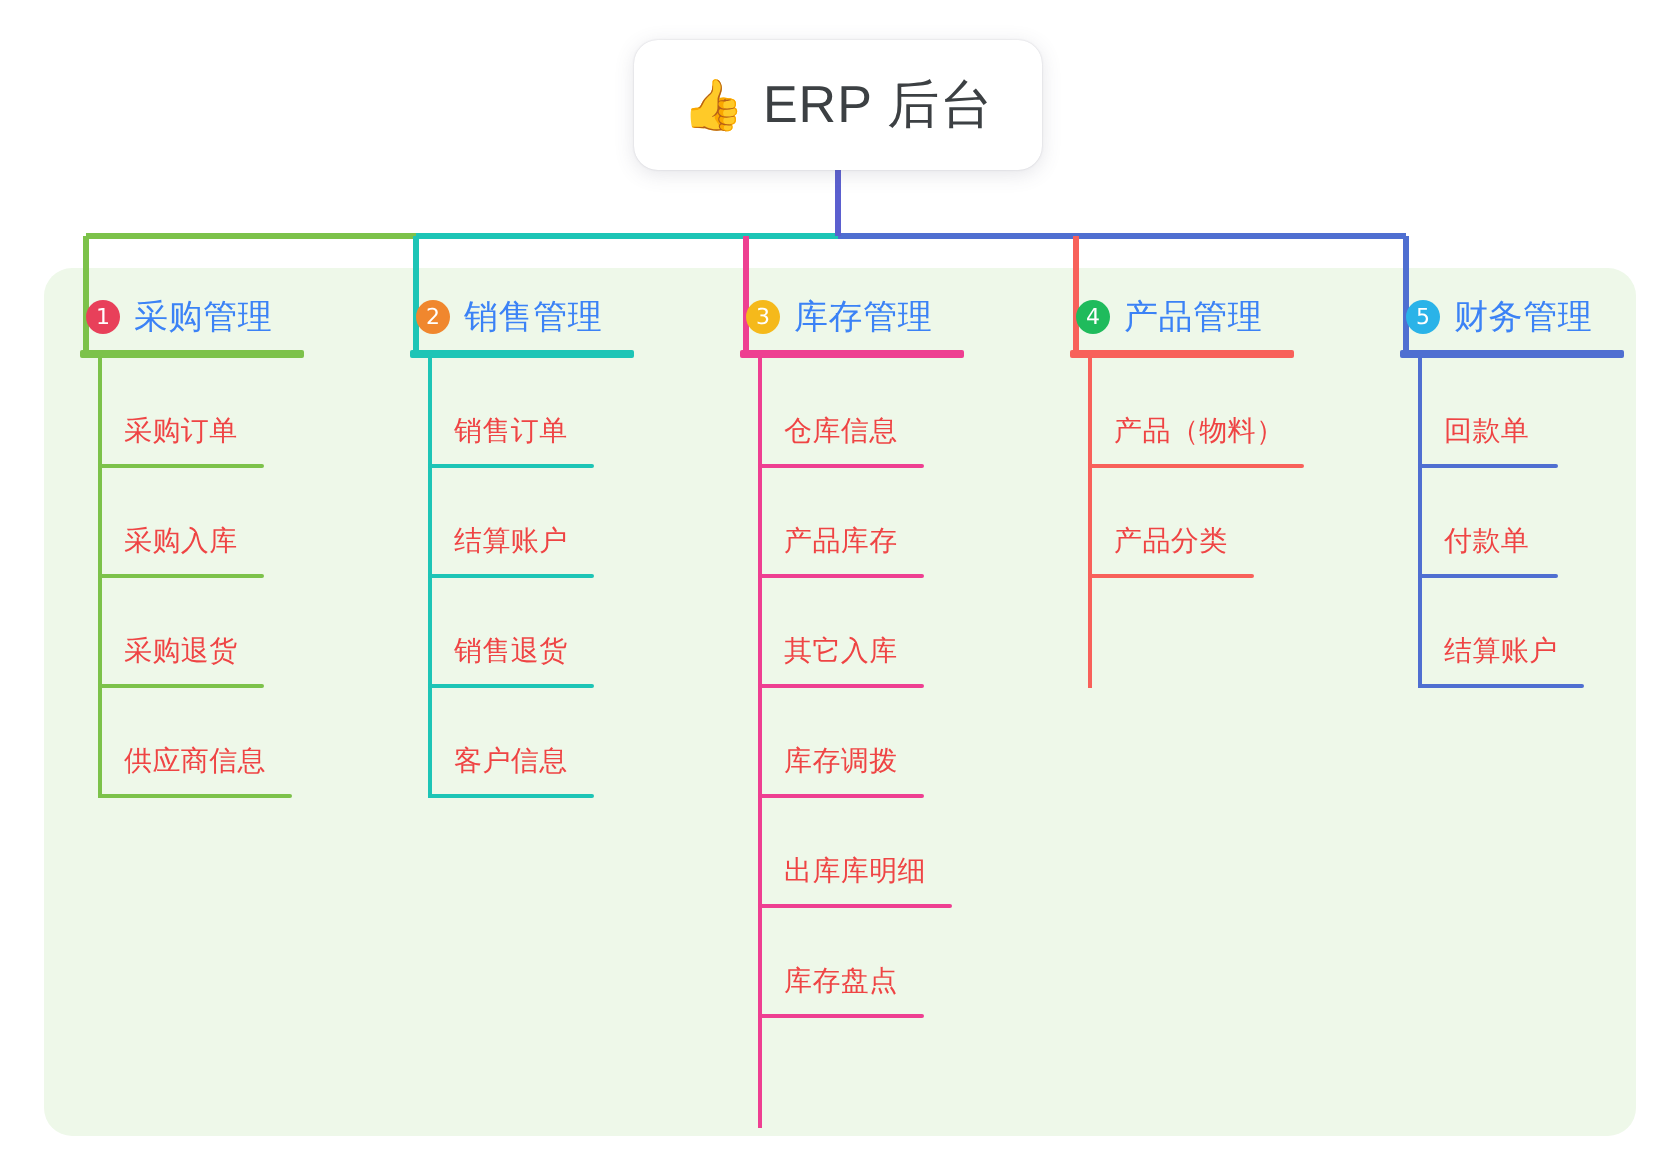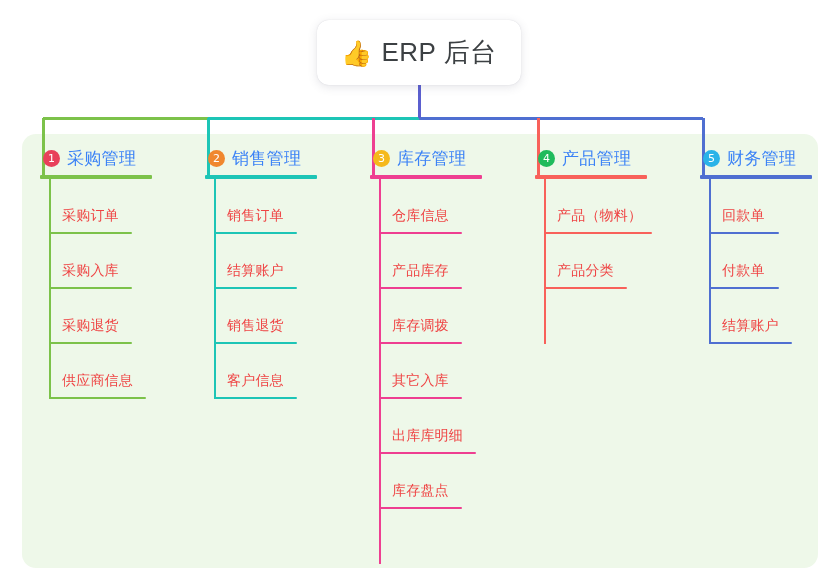--- a/index.html
+++ b/index.html
@@ -227,25 +227,25 @@
           <div class="spine" style="background: rgb(238, 63, 145); height: 385px;"></div>
           <div class="leaf">
             <span class="leaf-label">仓库信息</span>
             <div class="leaf-rule" style="width: 83px; background: rgb(238, 63, 145);"></div>
           </div>
           <div class="leaf">
             <span class="leaf-label">产品库存</span>
             <div class="leaf-rule" style="width: 83px; background: rgb(238, 63, 145);"></div>
           </div>
           <div class="leaf">
+            <span class="leaf-label">其它入库</span>
+            <div class="leaf-rule" style="width: 83px; background: rgb(238, 63, 145);"></div>
+          </div>
+          <div class="leaf">
             <span class="leaf-label">库存调拨</span>
-            <div class="leaf-rule" style="width: 83px; background: rgb(238, 63, 145);"></div>
-          </div>
-          <div class="leaf">
-            <span class="leaf-label">其它入库</span>
             <div class="leaf-rule" style="width: 83px; background: rgb(238, 63, 145);"></div>
           </div>
           <div class="leaf">
             <span class="leaf-label">出库库明细</span>
             <div class="leaf-rule" style="width: 97px; background: rgb(238, 63, 145);"></div>
           </div>
           <div class="leaf">
             <span class="leaf-label">库存盘点</span>
             <div class="leaf-rule" style="width: 83px; background: rgb(238, 63, 145);"></div>
           </div>

